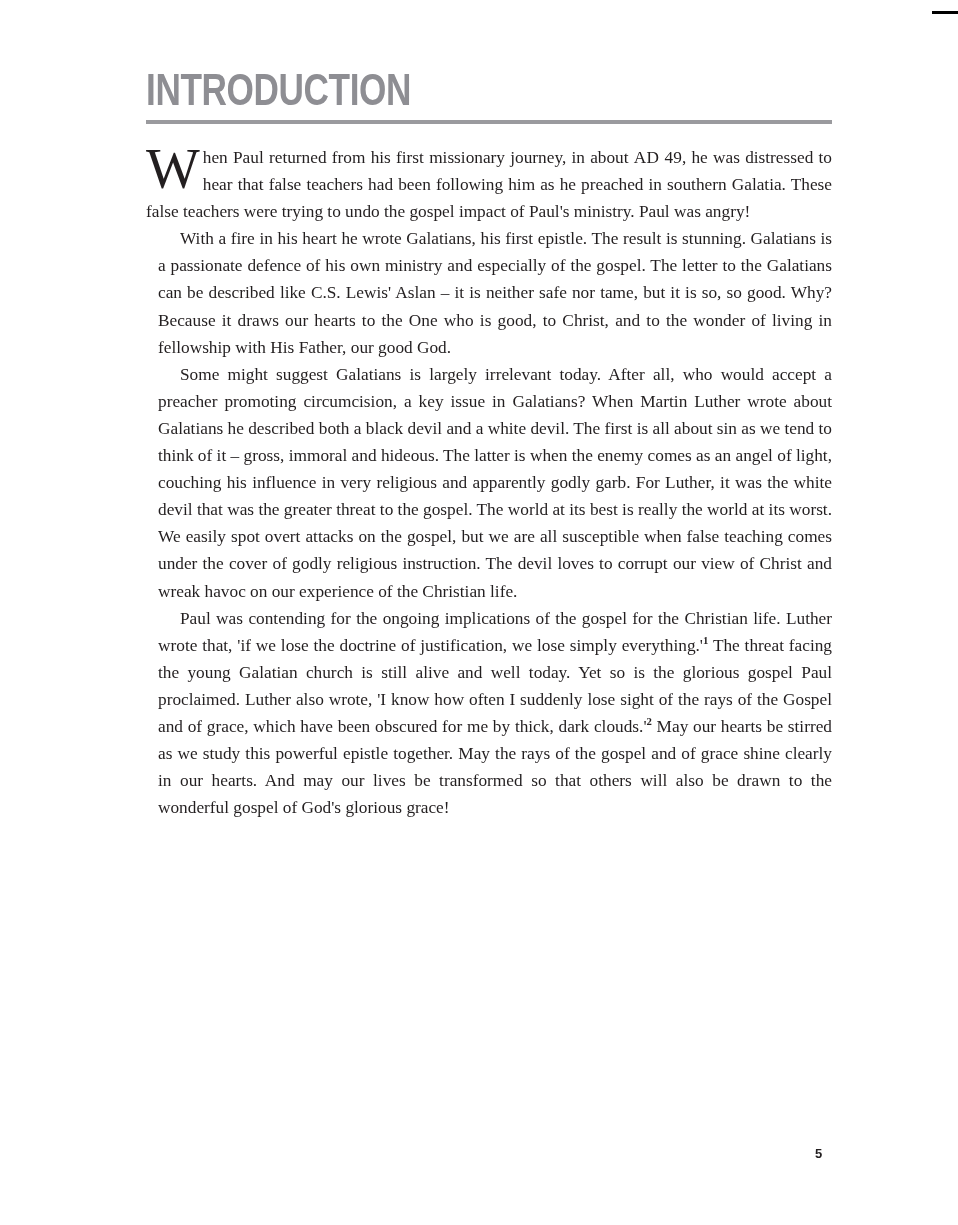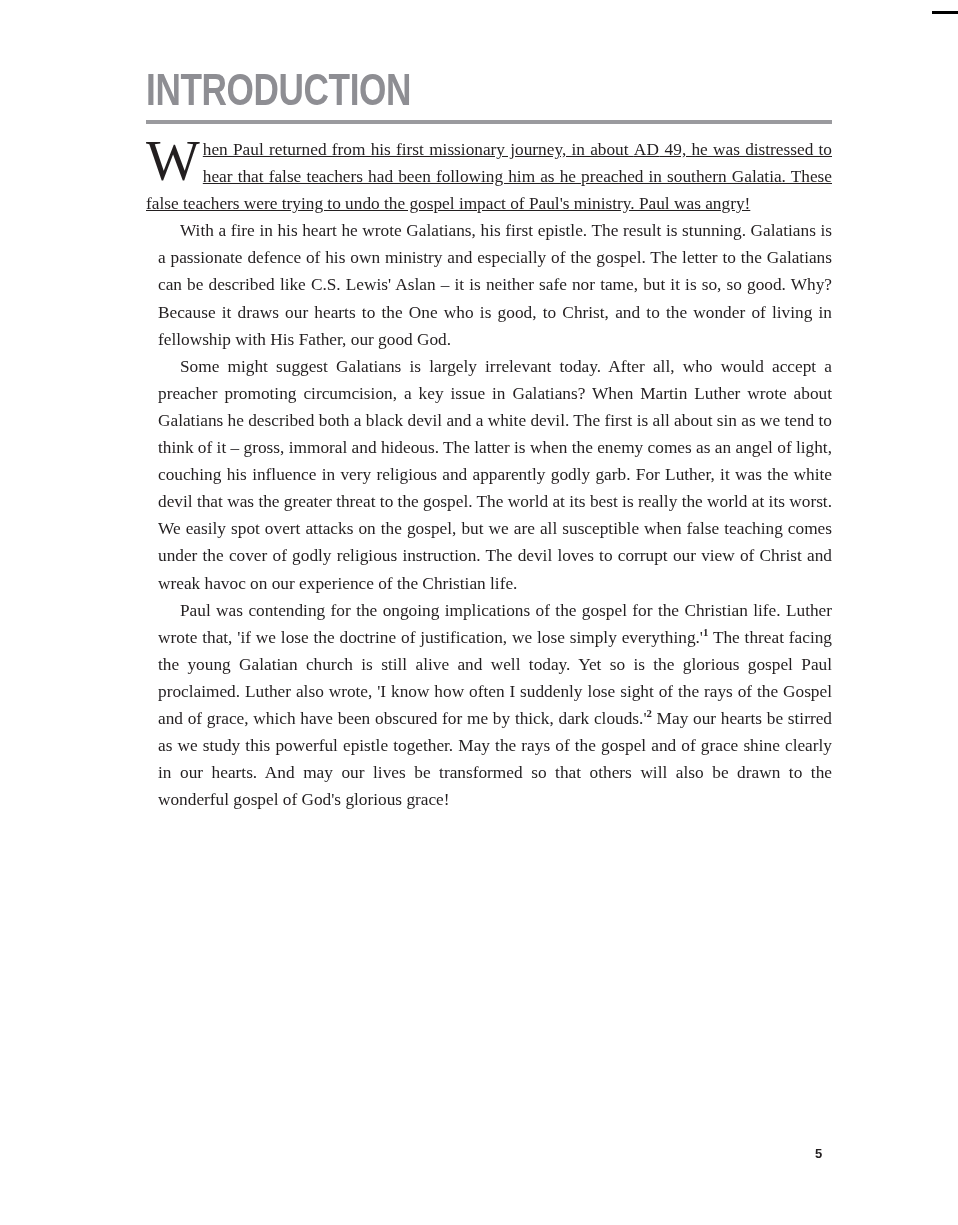--- a/index.html
+++ b/index.html
@@ -66,22 +66,21 @@
     margin: 0;
     font-size: 17.3px;
     line-height: 27.1px;
     text-align: justify;
     text-justify: inter-word;
     hyphens: none;
     color: #231f20;
   }
 
   .para-first {
-    margin-top: 12px;
-    text-decoration: underline;
+    margin-top: 20px;
   }
 
   .para-first::first-letter {
     float: left;
     font-size: 57px;
     line-height: 44px;
     padding-top: 3px;
     padding-right: 3px;
     font-weight: 400;
     font-family: "Liberation Serif", "DejaVu Serif", serif;

